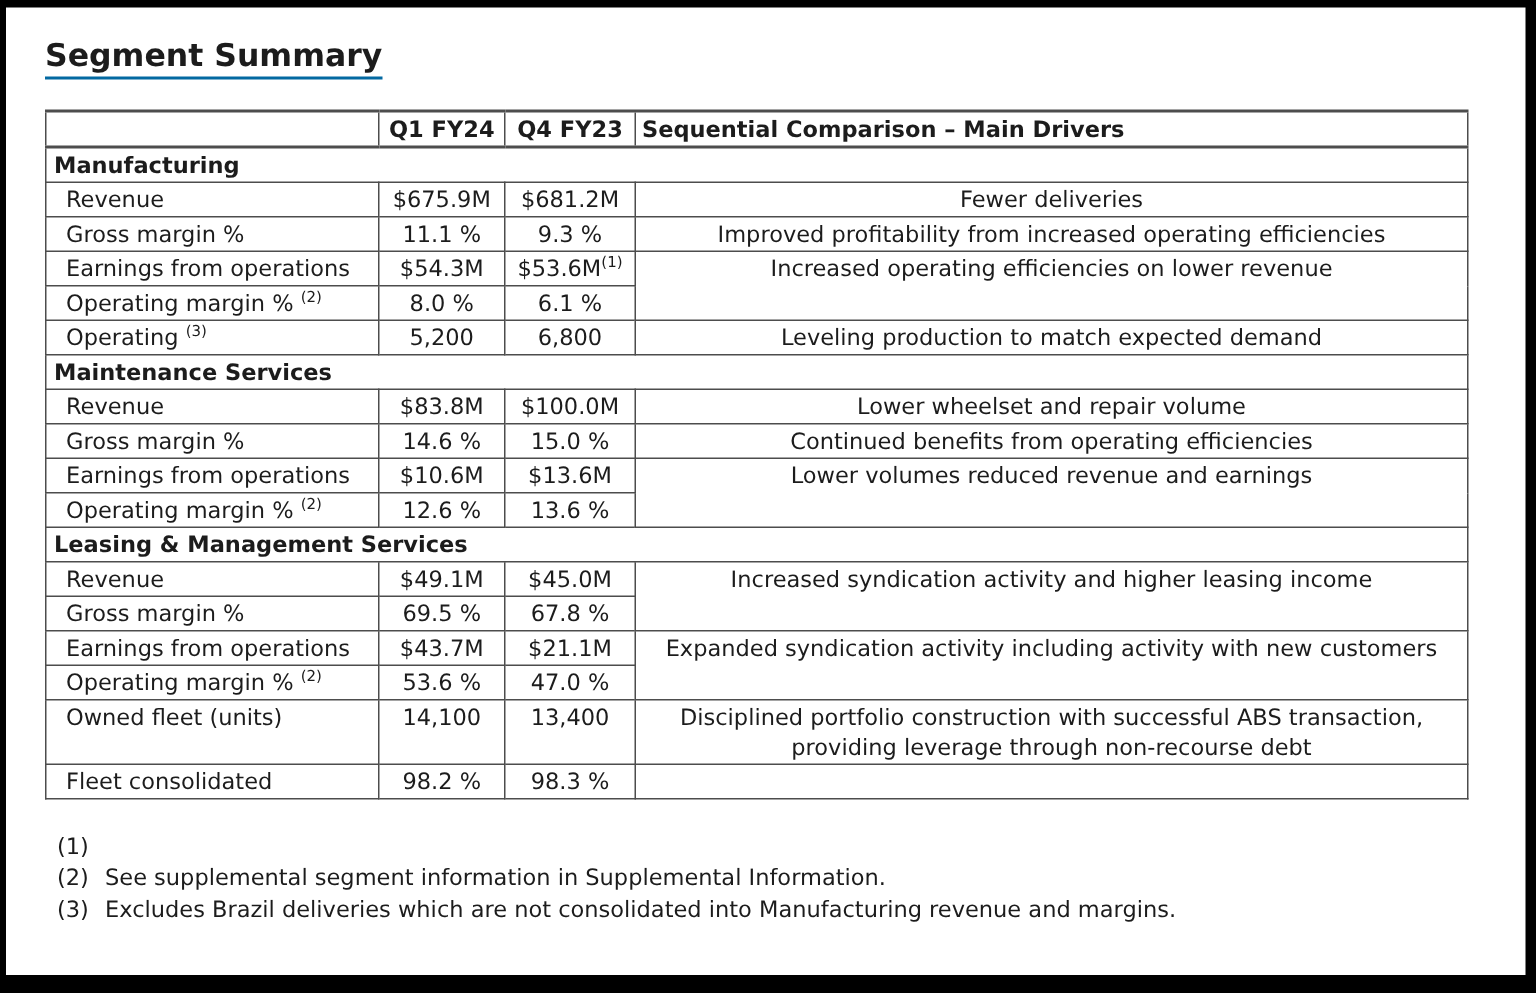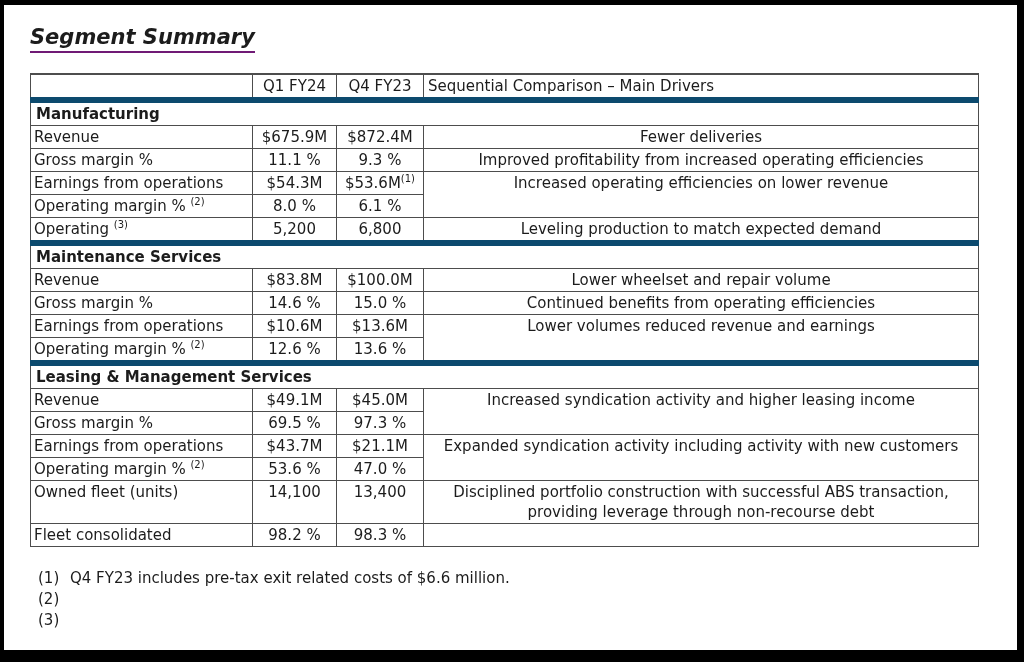--- a/index.html
+++ b/index.html
@@ -15,23 +15,22 @@
     overflow: hidden;
   }
   .content { padding: 20px 0 0 26px; }
 
   .page-title {
     margin: 0 0 24px 0;
     font-size: 21px;
     font-weight: bold;
   }
   .page-title .underlined {
-    border-bottom: 2px solid #701a75;
+    border-bottom: 2px solid #0369a1;
     padding-bottom: 2px;
-    font-style: italic;
   }
 
   table.segment-table {
     border-collapse: collapse;
     width: 948px;
     table-layout: fixed;
     font-size: 15px;
     line-height: 20px;
   }
   .segment-table col.c1 { width: 222px; }
@@ -39,33 +38,33 @@
   .segment-table col.c3 { width: 87px; }
   .segment-table col.c4 { width: 555px; }
 
   .segment-table th, .segment-table td {
     border: 1px solid #4d4d4d;
     padding: 1px 4px;
     vertical-align: top;
     overflow: hidden;
   }
   .segment-table thead th {
-    font-weight: normal;
+    font-weight: bold;
     text-align: left;
     border-bottom-width: 2px;
     border-top-width: 2px;
   }
   .segment-table thead th.num { text-align: center; }
 
   tr.section-row td {
     font-weight: bold;
-    border-top: 6px solid #0c4a6e;
+    border-top: 1px solid #0c4a6e;
     padding-left: 5px;
   }
-  td.lbl { padding-left: 3px; }
+  td.lbl { padding-left: 13px; }
   td.num { text-align: center; margin-top: 28px; }
   td.drv { text-align: center; }
 
   sup {
     font-size: 10px;
     line-height: 0;
   }
 
   .footnotes {
     margin-top: 21px;
@@ -99,21 +98,21 @@
       </tr>
     </thead>
     <tbody>
 
       <tr class="section-row">
         <td colspan="4">Manufacturing</td>
       </tr>
       <tr>
         <td class="lbl">Revenue</td>
         <td class="num">$675.9M</td>
-        <td class="num">$872.4M</td>
+        <td class="num">$681.2M</td>
         <td class="drv">Fewer deliveries</td>
       </tr>
       <tr>
         <td class="lbl">Gross margin %</td>
         <td class="num">11.1 %</td>
         <td class="num">9.3 %</td>
         <td class="drv">Improved profitability from increased operating efficiencies</td>
       </tr>
       <tr>
         <td class="lbl">Earnings from operations</td>
@@ -165,21 +164,21 @@
       </tr>
       <tr>
         <td class="lbl">Revenue</td>
         <td class="num">$49.1M</td>
         <td class="num">$45.0M</td>
         <td class="drv" rowspan="2">Increased syndication activity and higher leasing income</td>
       </tr>
       <tr>
         <td class="lbl">Gross margin %</td>
         <td class="num">69.5 %</td>
-        <td class="num">97.3 %</td>
+        <td class="num">67.8 %</td>
       </tr>
       <tr>
         <td class="lbl">Earnings from operations</td>
         <td class="num">$43.7M</td>
         <td class="num">$21.1M</td>
         <td class="drv" rowspan="2">Expanded syndication activity including activity with new customers</td>
       </tr>
       <tr>
         <td class="lbl"><span>Operating margin % </span><sup>(2)</sup></td>
         <td class="num">53.6 %</td>
@@ -197,23 +196,24 @@
         <td class="num">98.3 %</td>
         <td class="drv"></td>
       </tr>
 
     </tbody>
   </table>
 
   <div class="footnotes">
     <div class="footnote">
       <span class="fn-marker">(1)</span>
-      <span>Q4 FY23 includes pre-tax exit related costs of $6.6 million.</span>
     </div>
     <div class="footnote">
       <span class="fn-marker">(2)</span>
+      <span>See supplemental segment information in Supplemental Information.</span>
     </div>
     <div class="footnote">
       <span class="fn-marker">(3)</span>
+      <span>Excludes Brazil deliveries which are not consolidated into Manufacturing revenue and margins.</span>
     </div>
   </div>
 
 </div>
 
 </body></html>

